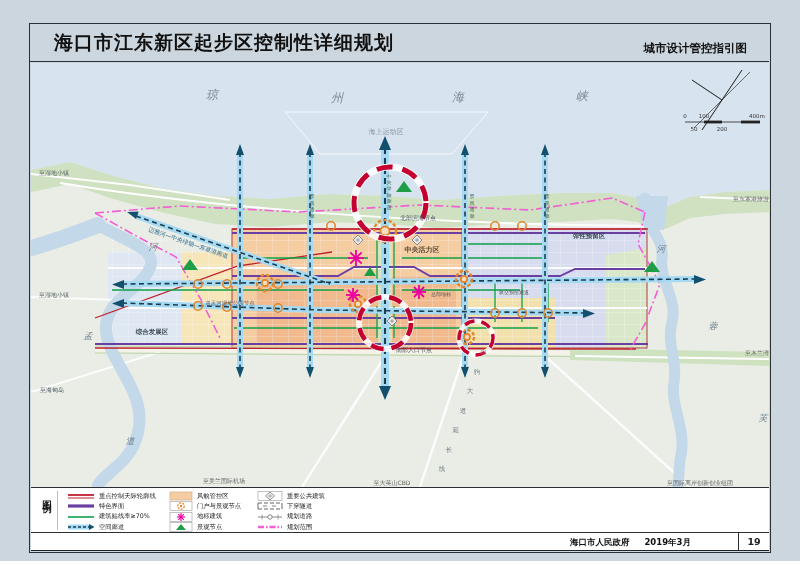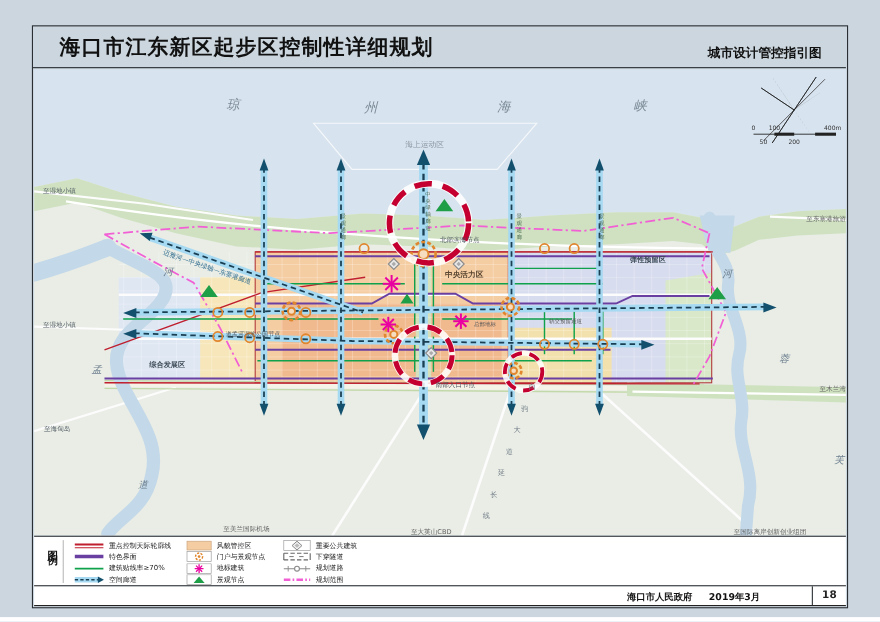--- a/index.html
+++ b/index.html
@@ -442,15 +442,15 @@
         <span>规划范围</span>
       </div>
     </div>
   </div>
 
   <div class="footer">
     <div class="footer-text">
       <span>海口市人民政府</span>
       <span class="date">2019年3月</span>
     </div>
-    <div class="page-box">18</div>
+    <div class="page-box">19</div>
   </div>
 </div>
 
 </body></html>

